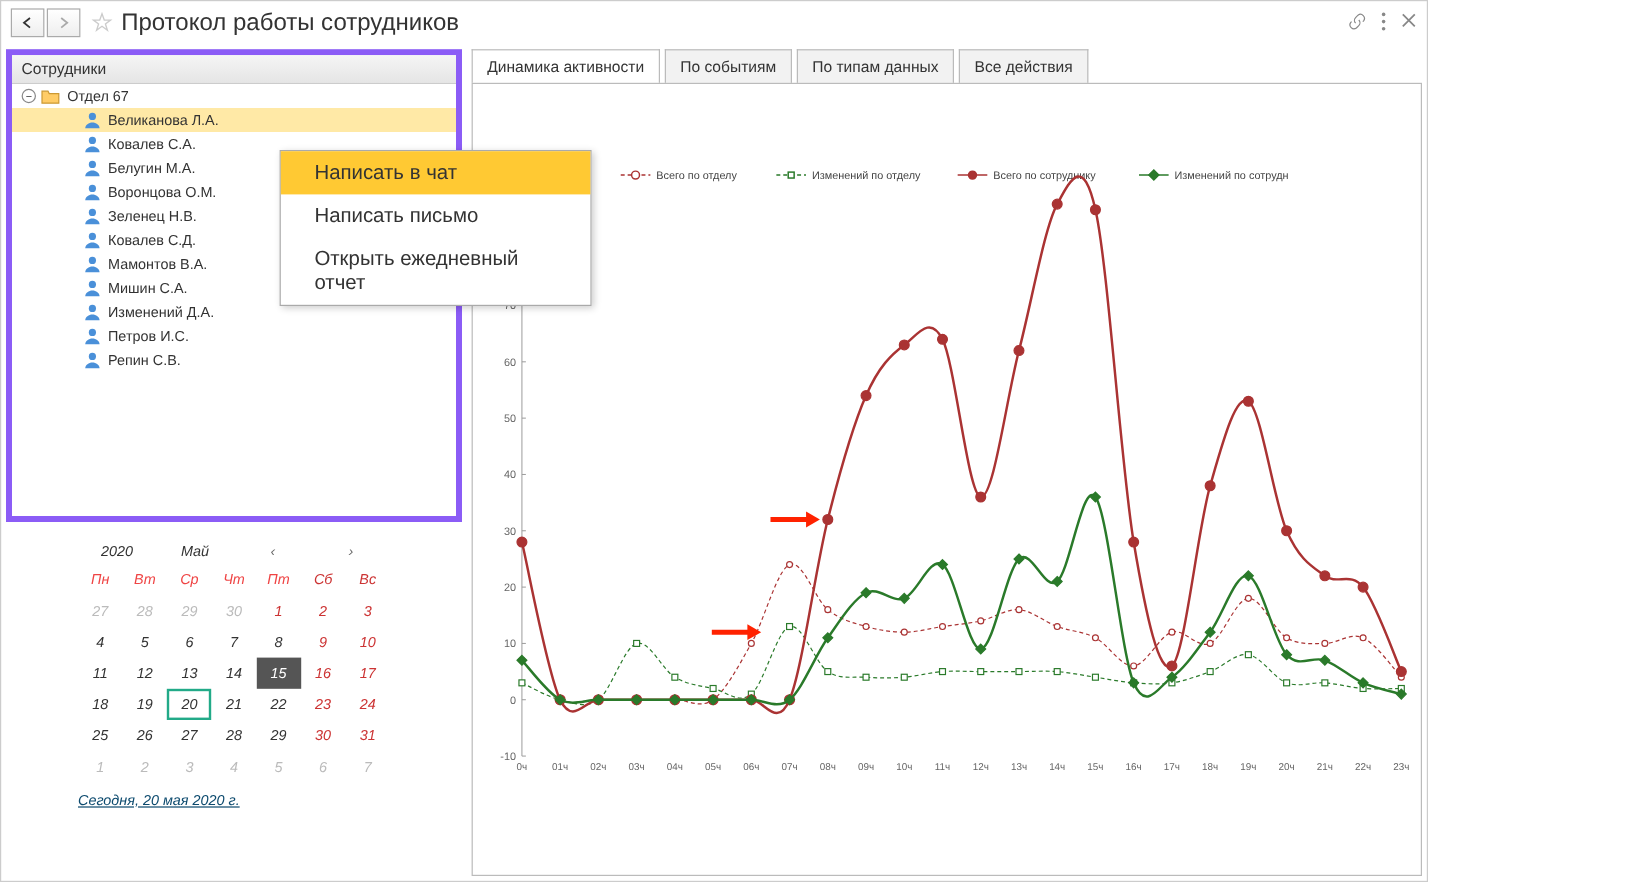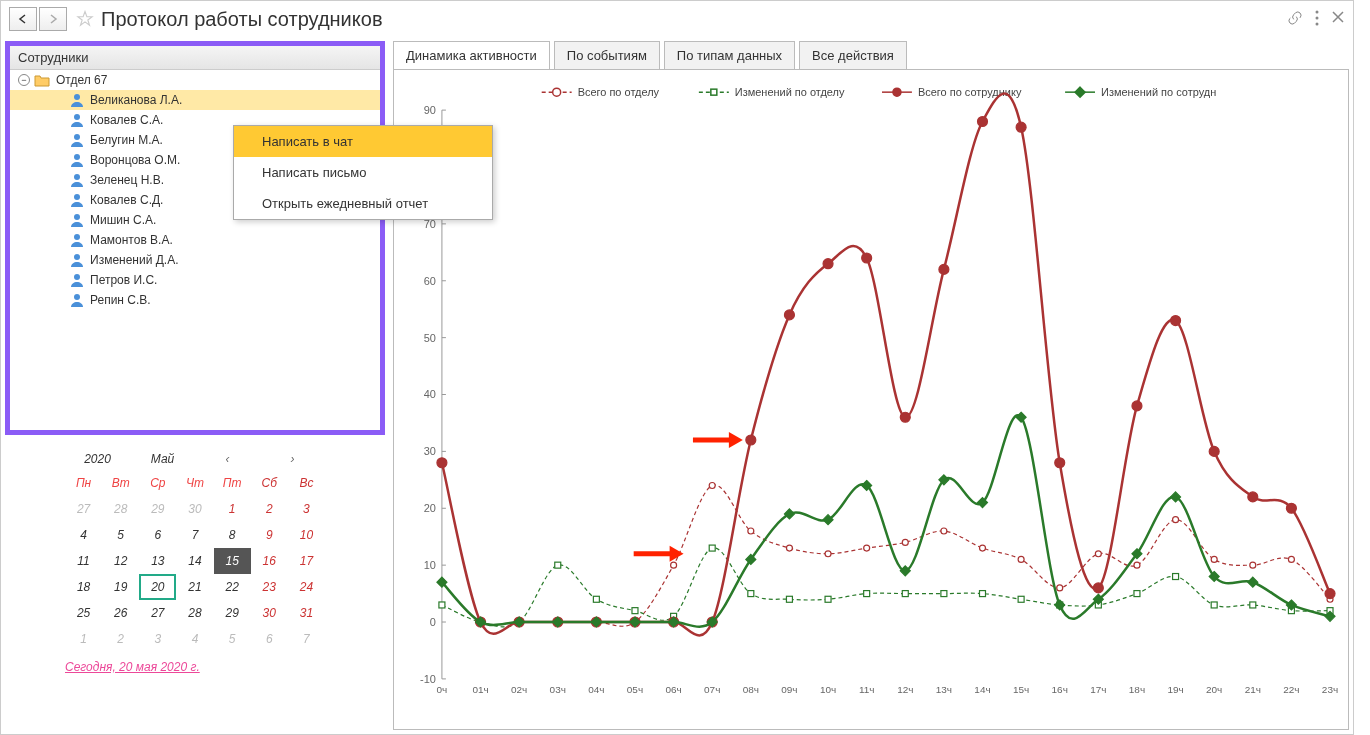--- a/index.html
+++ b/index.html
@@ -1,17 +1,17 @@
 <!DOCTYPE html>
 <html><head>
 <meta charset="utf-8">
 <style>
 * { box-sizing: border-box; margin: 0; padding: 0; }
 body { font-family: Arial, sans-serif; font-size: 12px; background: #fff; color: #333; }
-.window { width: 1354px; height: 735px; border: 1px solid #ccc; position: relative; }
+.window { width: 1190px; height: 735px; border: 1px solid #ccc; position: relative; }
 .titlebar { display: flex; align-items: center; padding: 4px 8px; height: 36px; }
 .nav-btn { width: 28px; height: 24px; border: 1px solid #aaa; background: linear-gradient(#fff,#eee); margin-right: 2px; display: flex; align-items: center; justify-content: center; cursor: pointer; }
 .star { width: 20px; height: 20px; margin: 0 6px; color: #ccc; display:flex; align-items:center; justify-content:center; }
 .title { font-size: 20px; font-weight: normal; }
 .title-actions { margin-left: auto; display: flex; gap: 12px; color: #888; }
 .title-actions span { cursor: pointer; }
 .content { display: flex; height: calc(100% - 36px); padding: 4px; gap: 8px; }
 .left-col { width: 380px; display: flex; flex-direction: column; }
 .panel { border: 5px solid #8b5cf6; }
 .panel-title { background: linear-gradient(#f5f5f5,#e5e5e5); padding: 4px 8px; font-size: 13px; border-bottom: 1px solid #ccc; }
@@ -32,29 +32,29 @@
 .cal-nav { width: 24px; cursor: pointer; color: #666; }
 .cal-grid { display: grid; grid-template-columns: repeat(7, 1fr); }
 .cal-grid div { text-align: center; padding: 6px 0; font-size: 12px; }
 .cal-dow { color: #ef4444; }
 .cal-dow.we { color: #c33; }
 .cal-day { cursor: pointer; }
 .cal-day.other { color: #bbb; }
 .cal-day.we { color: #c33; }
 .cal-day.sel { background: #555; color: #fff; }
 .cal-day.out { outline: 2px solid #2a8; outline-offset: -2px; }
-.today-link { color: #ec4899; text-decoration: underline; margin-top: 8px; display: inline-block; cursor: pointer; }
+.today-link { color: #0c4a6e; text-decoration: underline; margin-top: 8px; display: inline-block; cursor: pointer; }
 .right-col { flex: 1; display: flex; flex-direction: column; }
 .tabs { display: flex; gap: 4px; }
 .tab { padding: 6px 12px; border: 1px solid #bbb; border-bottom: none; background: #f2f2f2; cursor: pointer; font-size: 13px; }
 .tab.active { background: #fff; }
 .chart-box { flex: 1; border: 1px solid #bbb; padding: 8px; position: relative; }
 svg.chart { width: 100%; height: 100%; }
 .ctx-menu { position: absolute; left: 232px; top: 124px; width: 260px; background: #fff; border: 1px solid #aaa; box-shadow: 2px 2px 6px rgba(0,0,0,0.2); z-index: 10; }
-.ctx-item { padding: 8px 28px; cursor: pointer; font-size: 13px; }
+.ctx-item { padding: 8px 28px; cursor: pointer; font-size: 17px; }
 .ctx-item.hl { background: #ffc933; }
 </style>
 </head>
 <body>
 
 <div class="window">
   <div class="titlebar">
     <div class="nav-btn">
       <svg width="12" height="12" viewBox="0 0 12 12">
           <path d="M8 2 L3 6 L8 10" stroke="#333" fill="none" stroke-width="1.5"></path>
@@ -145,28 +145,28 @@
                   <circle cx="7" cy="4" r="3" fill="#4a90d9"></circle>
                   <path d="M1 14c0-3 3-5 6-5s6 2 6 5z" fill="#4a90d9"></path>
                 </svg>
                 <span>Ковалев С.Д.</span>
               </div>
               <div class="tree-row emp">
                 <svg class="person-icon" viewBox="0 0 14 14">
                   <circle cx="7" cy="4" r="3" fill="#4a90d9"></circle>
                   <path d="M1 14c0-3 3-5 6-5s6 2 6 5z" fill="#4a90d9"></path>
                 </svg>
+                <span>Мамонтов В.А.</span>
+              </div>
+              <div class="tree-row emp">
+                <svg class="person-icon" viewBox="0 0 14 14">
+                  <circle cx="7" cy="4" r="3" fill="#4a90d9"></circle>
+                  <path d="M1 14c0-3 3-5 6-5s6 2 6 5z" fill="#4a90d9"></path>
+                </svg>
                 <span>Мишин С.А.</span>
-              </div>
-              <div class="tree-row emp">
-                <svg class="person-icon" viewBox="0 0 14 14">
-                  <circle cx="7" cy="4" r="3" fill="#4a90d9"></circle>
-                  <path d="M1 14c0-3 3-5 6-5s6 2 6 5z" fill="#4a90d9"></path>
-                </svg>
-                <span>Мамонтов В.А.</span>
               </div>
               <div class="tree-row emp">
                 <svg class="person-icon" viewBox="0 0 14 14">
                   <circle cx="7" cy="4" r="3" fill="#4a90d9"></circle>
                   <path d="M1 14c0-3 3-5 6-5s6 2 6 5z" fill="#4a90d9"></path>
                 </svg>
                 <span>Изменений Д.А.</span>
               </div>
               <div class="tree-row emp">
                 <svg class="person-icon" viewBox="0 0 14 14">

